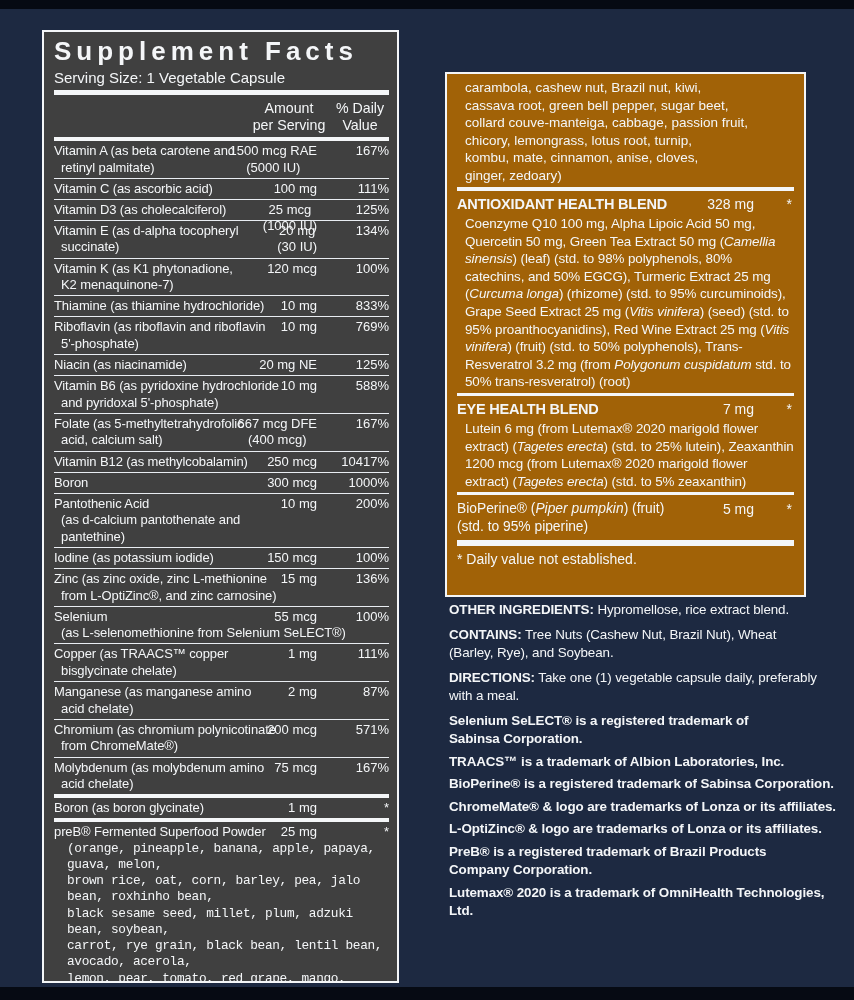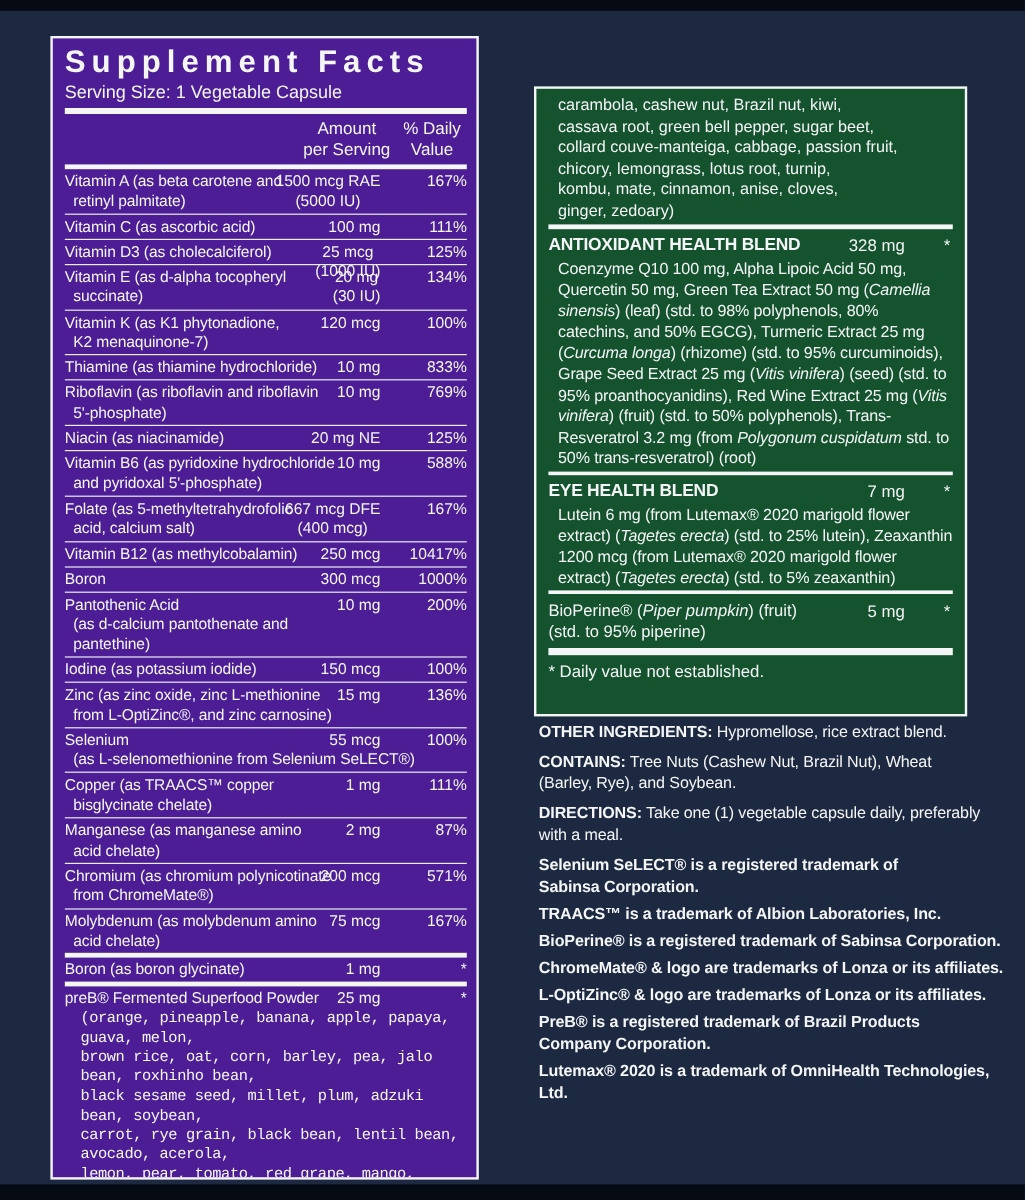--- a/index.html
+++ b/index.html
@@ -11,21 +11,21 @@
     color:#f4f6f8;
     overflow:hidden;
   }
   .strip { position:absolute; left:0; right:0; background:#060a13; }
   .strip.top { top:0; height:9px; }
   .strip.bottom { bottom:0; height:13px; }
 
   
   .facts-box {
     position:absolute; left:42px; top:30px; width:357px; height:953px;
-    background:#4c1d95; border:2px solid #f4f6f8;
+    background:#404040; border:2px solid #f4f6f8;
     padding:4px 8px 4px 10px; overflow:hidden;
   }
   .facts-title {
     font-weight:700; font-size:26px; line-height:31px;
     letter-spacing:5px; white-space:nowrap;
   }
   .serving { font-size:15px; line-height:19px; margin:1px 0 3px; }
   .bar5 { height:5px; background:#f4f6f8; margin:2px 0; }
   .bar4 { height:4px; background:#f4f6f8; }
   .thead { position:relative; height:40px; }
@@ -42,21 +42,21 @@
   .nm  { font-size:13px; line-height:16.6px; white-space:pre-wrap; letter-spacing:-0.1px; }
   .amt { position:absolute; top:2px; right:72px; font-size:13px; line-height:16.6px;
          text-align:center; white-space:pre-wrap; }
   .dvv { position:absolute; top:2px; right:0; font-size:13px; line-height:16.6px; }
   .ingr { font-size:12.8px; line-height:16.2px; letter-spacing:-0.35px;
           white-space:pre-wrap; padding-left:13px;font-family:Liberation Mono, monospace; }
 
   
   .right-box {
     position:absolute; left:445px; top:72px; width:361px; height:525px;
-    background:#14532d; border:2px solid #f4f6f8;
+    background:#a16207; border:2px solid #f4f6f8;
     padding:5px 10px 4px 10px; overflow:hidden;
   }
   .cont { font-size:13.5px; line-height:17.5px; white-space:pre-wrap; padding-left:8px; }
   .rbar4 { height:4px; background:#f4f6f8; margin:3px 0 2px; }
   .rbar3 { height:3px; background:#f4f6f8; margin:2px 0; }
   .rbar6 { height:6px; background:#f4f6f8; margin:3px 0 2px; }
   .blend { position:relative; padding:3px 0 2px; }
   .blend-name { font-weight:700; font-size:14.5px; letter-spacing:-0.2px; }
   .blend-amt  { position:absolute; right:40px; top:3px; font-size:14px; }
   .blend-star { position:absolute; right:2px;  top:3px; font-size:14px; }

